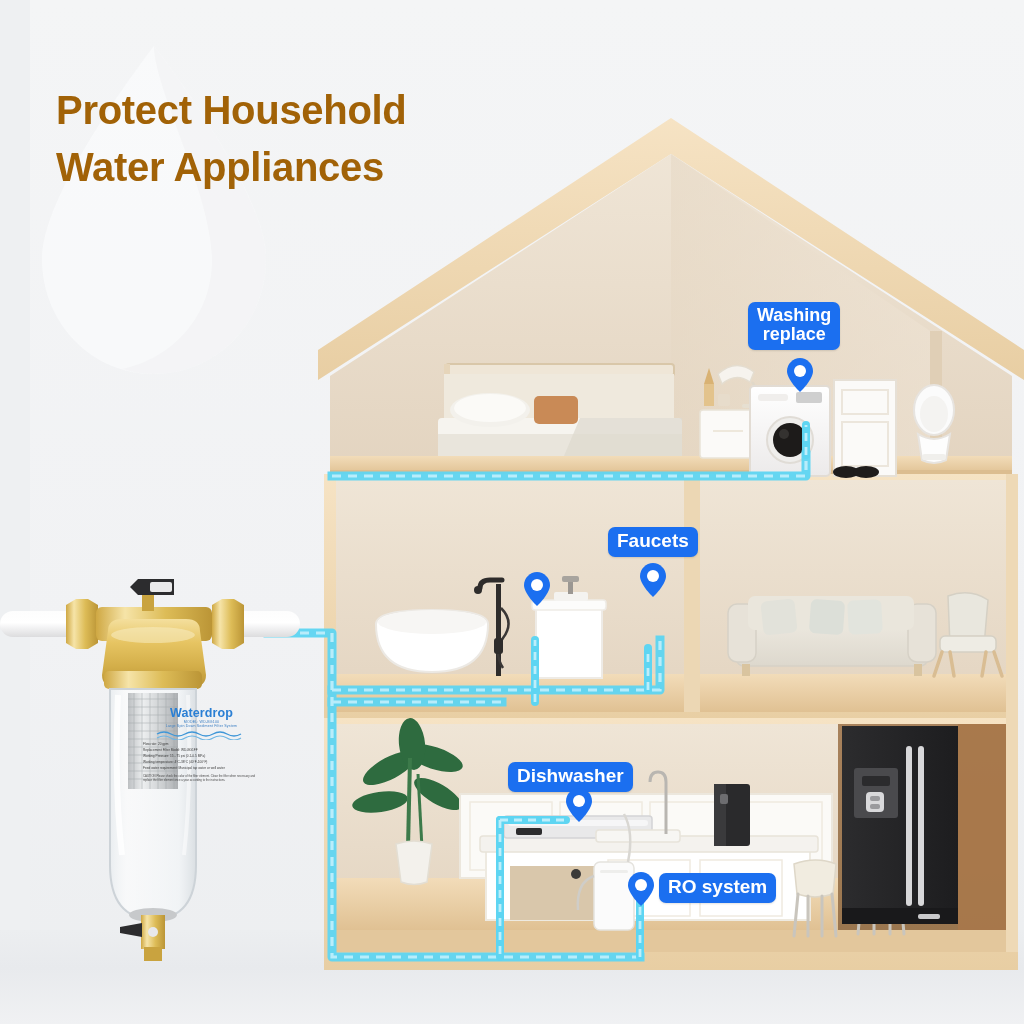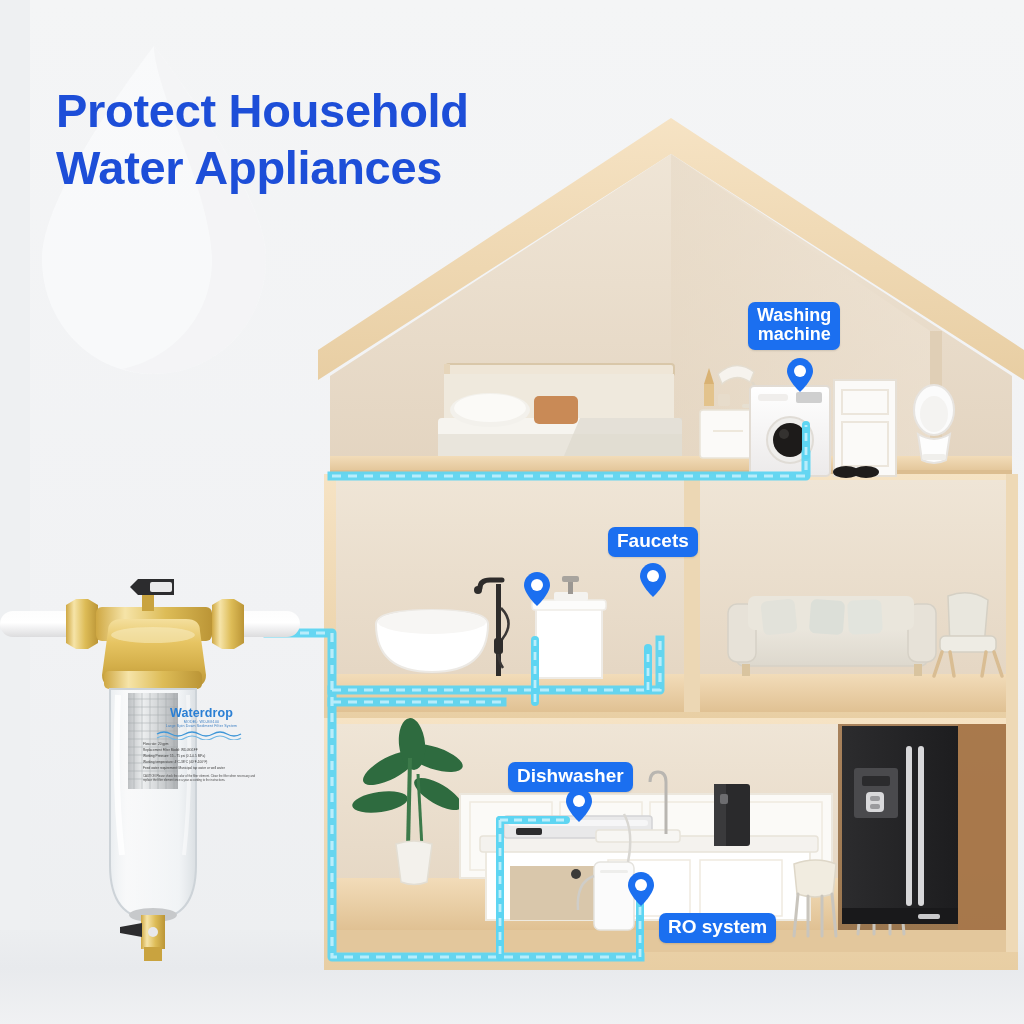--- a/index.html
+++ b/index.html
@@ -12,21 +12,21 @@
 
   
   .bg-base{position:absolute;inset:0;background:linear-gradient(180deg,#f4f5f6 0%,#f1f2f4 62%,#eceef0 100%);}
   .bg-left-band{position:absolute;left:0;top:0;width:30px;height:1024px;background:#eef0f2;}
   .droplet{position:absolute;left:34px;top:40px;width:240px;height:340px;opacity:.85;}
   .floor-shadow{position:absolute;left:0;top:930px;width:1024px;height:94px;
      background:linear-gradient(180deg,#eceef0 0%,#e8eaed 40%,#f0f1f3 100%);}
 
   
   .heading{position:absolute;left:56px;top:82px;width:620px;
-     color:#1d4ed8;font-size:47px;line-height:57px;font-weight:700;letter-spacing:-.3px;}
+     color:#a16207;font-size:40px;line-height:57px;font-weight:700;letter-spacing:-.3px;}
   .heading .l2{display:block;}
 
   
   #house{position:absolute;left:318px;top:118px;width:706px;height:852px;}
 
   
   #pipes{position:absolute;left:0;top:0;width:1024px;height:1024px;pointer-events:none;}
 
   
   #product{position:absolute;left:0px;top:575px;width:300px;height:400px;}
@@ -37,21 +37,21 @@
      padding:4px 9px 5px 9px;white-space:pre-line;box-shadow:0 1px 2px rgba(0,0,0,.12);}
   .pin{position:absolute;width:26px;height:34px;}
   .tag.t-wash{left:748px;top:302px;font-size:18px;}
   .pin.p-wash{left:787px;top:358px;}
   .tag.t-shower{left:492px;top:521px;font-size:19px;}
   .pin.p-shower{left:524px;top:572px;}
   .tag.t-faucet{left:608px;top:527px;font-size:19px;text-align:center;}
   .pin.p-faucet{left:640px;top:563px;}
   .tag.t-dish{left:508px;top:762px;font-size:19px;}
   .pin.p-dish{left:566px;top:788px;}
-  .tag.t-ro{left:659px;top:873px;font-size:19px;margin-top:40px;}
+  .tag.t-ro{left:659px;top:873px;font-size:19px;}
   .pin.p-ro{left:628px;top:872px;}
 
   
   .plabel{position:absolute;left:111px;top:706px;width:117px;height:115px;margin-left:32px;}
   .plabel .brand{font-size:12.5px;color:#2a7fd4;font-weight:700;text-align:center;letter-spacing:.1px;}
   .plabel .model,.plabel .sys{font-size:3.6px;color:#3b7fc4;text-align:center;letter-spacing:.15px;}
   .plabel .spec{font-size:3.2px;color:#3a3a3a;line-height:1.85;margin-top:2px;}
   .plabel .warn{font-size:2.8px;color:#4a4a4a;line-height:1.7;margin-top:2px;}
   .wavy{display:block;margin:2px auto;}
 </style>
@@ -431,21 +431,21 @@
       <div>Working temperature: 4°C-38°C (40°F-100°F)</div>
       <div>Feed water requirement: Municipal tap water or well water</div>
     </div>
     <div class="warn">
       <span>CAUTION</span>
       <span>Please check the color of the filter element. Clean the filter when necessary and replace the filter element once a year according to the instructions.</span>
     </div>
   </div>
 
   <div class="tag t-wash">Washing
-machine</div>
+replace</div>
   <svg class="pin p-wash" viewBox="0 0 26 34">
     <path d="M13 0 C6 0 0 6 0 13 C0 22 13 34 13 34 C13 34 26 22 26 13 C26 6 20 0 13 0 Z" fill="#1b6ff0"></path>
     <circle cx="13" cy="13" r="6" fill="#fff"></circle>
   </svg>
 
   <svg class="pin p-shower" viewBox="0 0 26 34">
     <path d="M13 0 C6 0 0 6 0 13 C0 22 13 34 13 34 C13 34 26 22 26 13 C26 6 20 0 13 0 Z" fill="#1b6ff0"></path>
     <circle cx="13" cy="13" r="6" fill="#fff"></circle>
   </svg>
 

